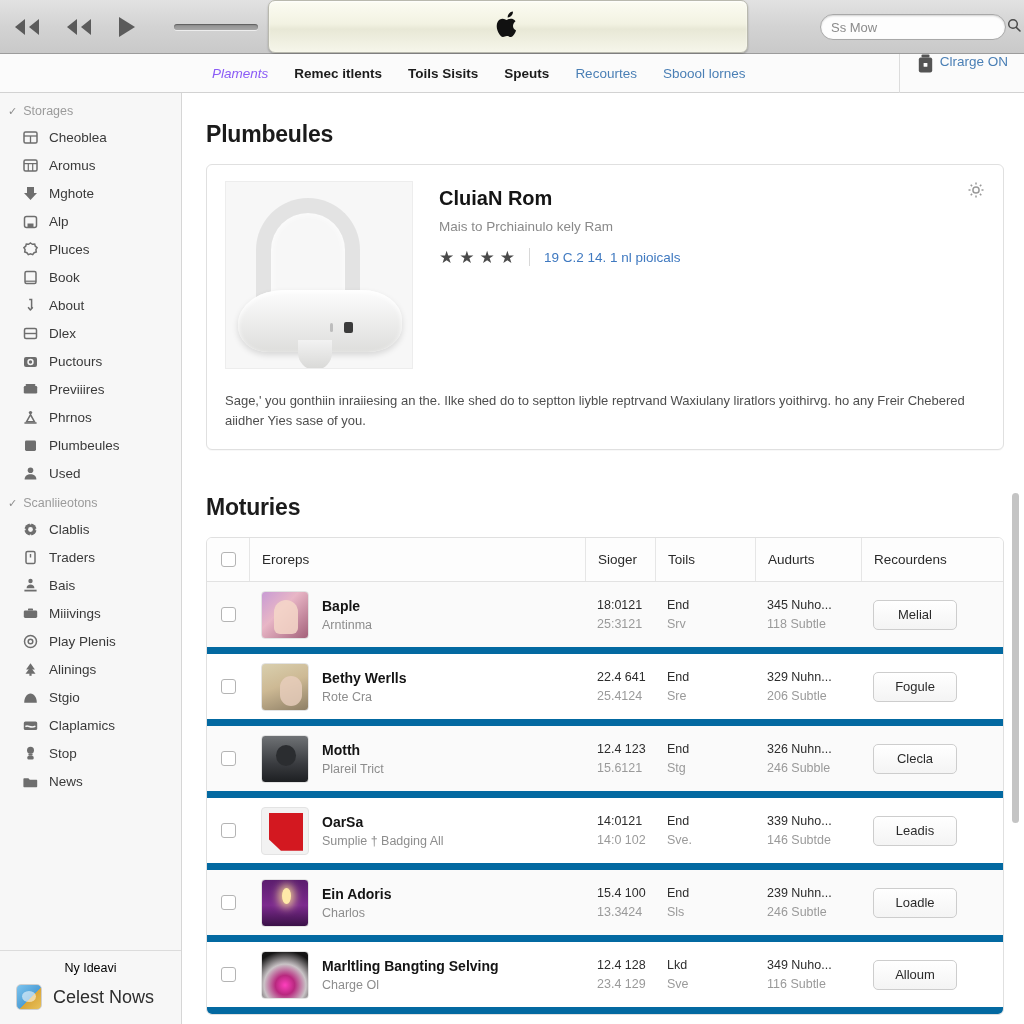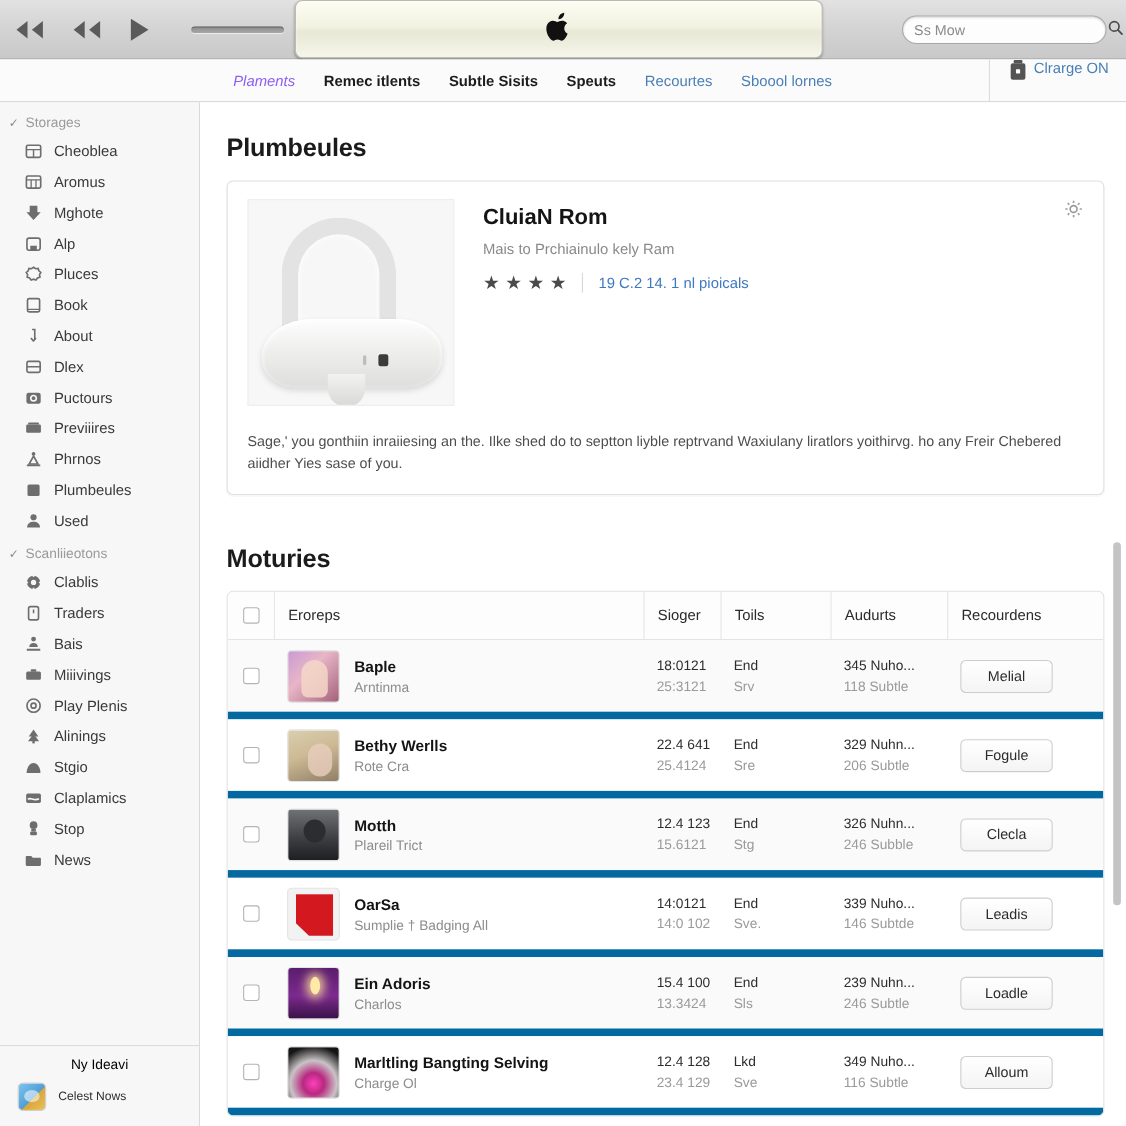--- a/index.html
+++ b/index.html
@@ -130,21 +130,21 @@
     width: 26px; height: 26px; border-radius: 5px; flex: 0 0 26px;
     background: linear-gradient(135deg,#7cc4ef 0%,#4f9fd6 55%,#d9a63a 56%,#e8c15a 100%);
     position: relative; overflow: hidden;
     border: 1px solid #cfcfcf;
   }
   .foot-thumb::after {
     content: ""; position: absolute; left: 5px; top: 6px;
     width: 14px; height: 11px; border-radius: 50%;
     background: rgba(255,255,255,.55);
   }
-  .side-foot-label { font-size: 11px; color: #2e2e2e; }
+  .side-foot-label { font-size: 18px; color: #2e2e2e; }
 
   
   .main {
     flex: 1; background: #ffffff;
     padding: 28px 20px 0 24px;
     position: relative; overflow: hidden;
   }
   .section-title {
     font-size: 23px; font-weight: bold; color: #1b1b1b;
     letter-spacing: -.2px;
@@ -352,21 +352,21 @@
         <line x1="9.2" y1="9.2" x2="13" y2="13" stroke="#4a4a4a" stroke-width="1.6" stroke-linecap="round"></line>
       </svg>
     </span>
   </div>
 </div>
 
 <div class="navbar">
   <div class="navtabs" id="navtabs">
       <div class="navtab muted">Plaments</div>
       <div class="navtab">Remec itlents</div>
-      <div class="navtab">Subtle Sisits</div>
+      <div class="navtab">Toils Sisits</div>
       <div class="navtab">Speuts</div>
       <div class="navtab link">Recourtes</div>
       <div class="navtab link">Sboool lornes</div>
     </div>
   <div class="charge">
     <span>
       <svg width="15" height="19" viewBox="0 0 15 19">
         <rect x="3.5" y="0.5" width="8" height="3" rx="1" fill="#545454"></rect>
         <rect x="0.8" y="3.5" width="13.4" height="15" rx="2" fill="#545454"></rect>
         <rect x="5.6" y="9" width="3.8" height="3.8" rx=".6" fill="#ffffff"></rect>

